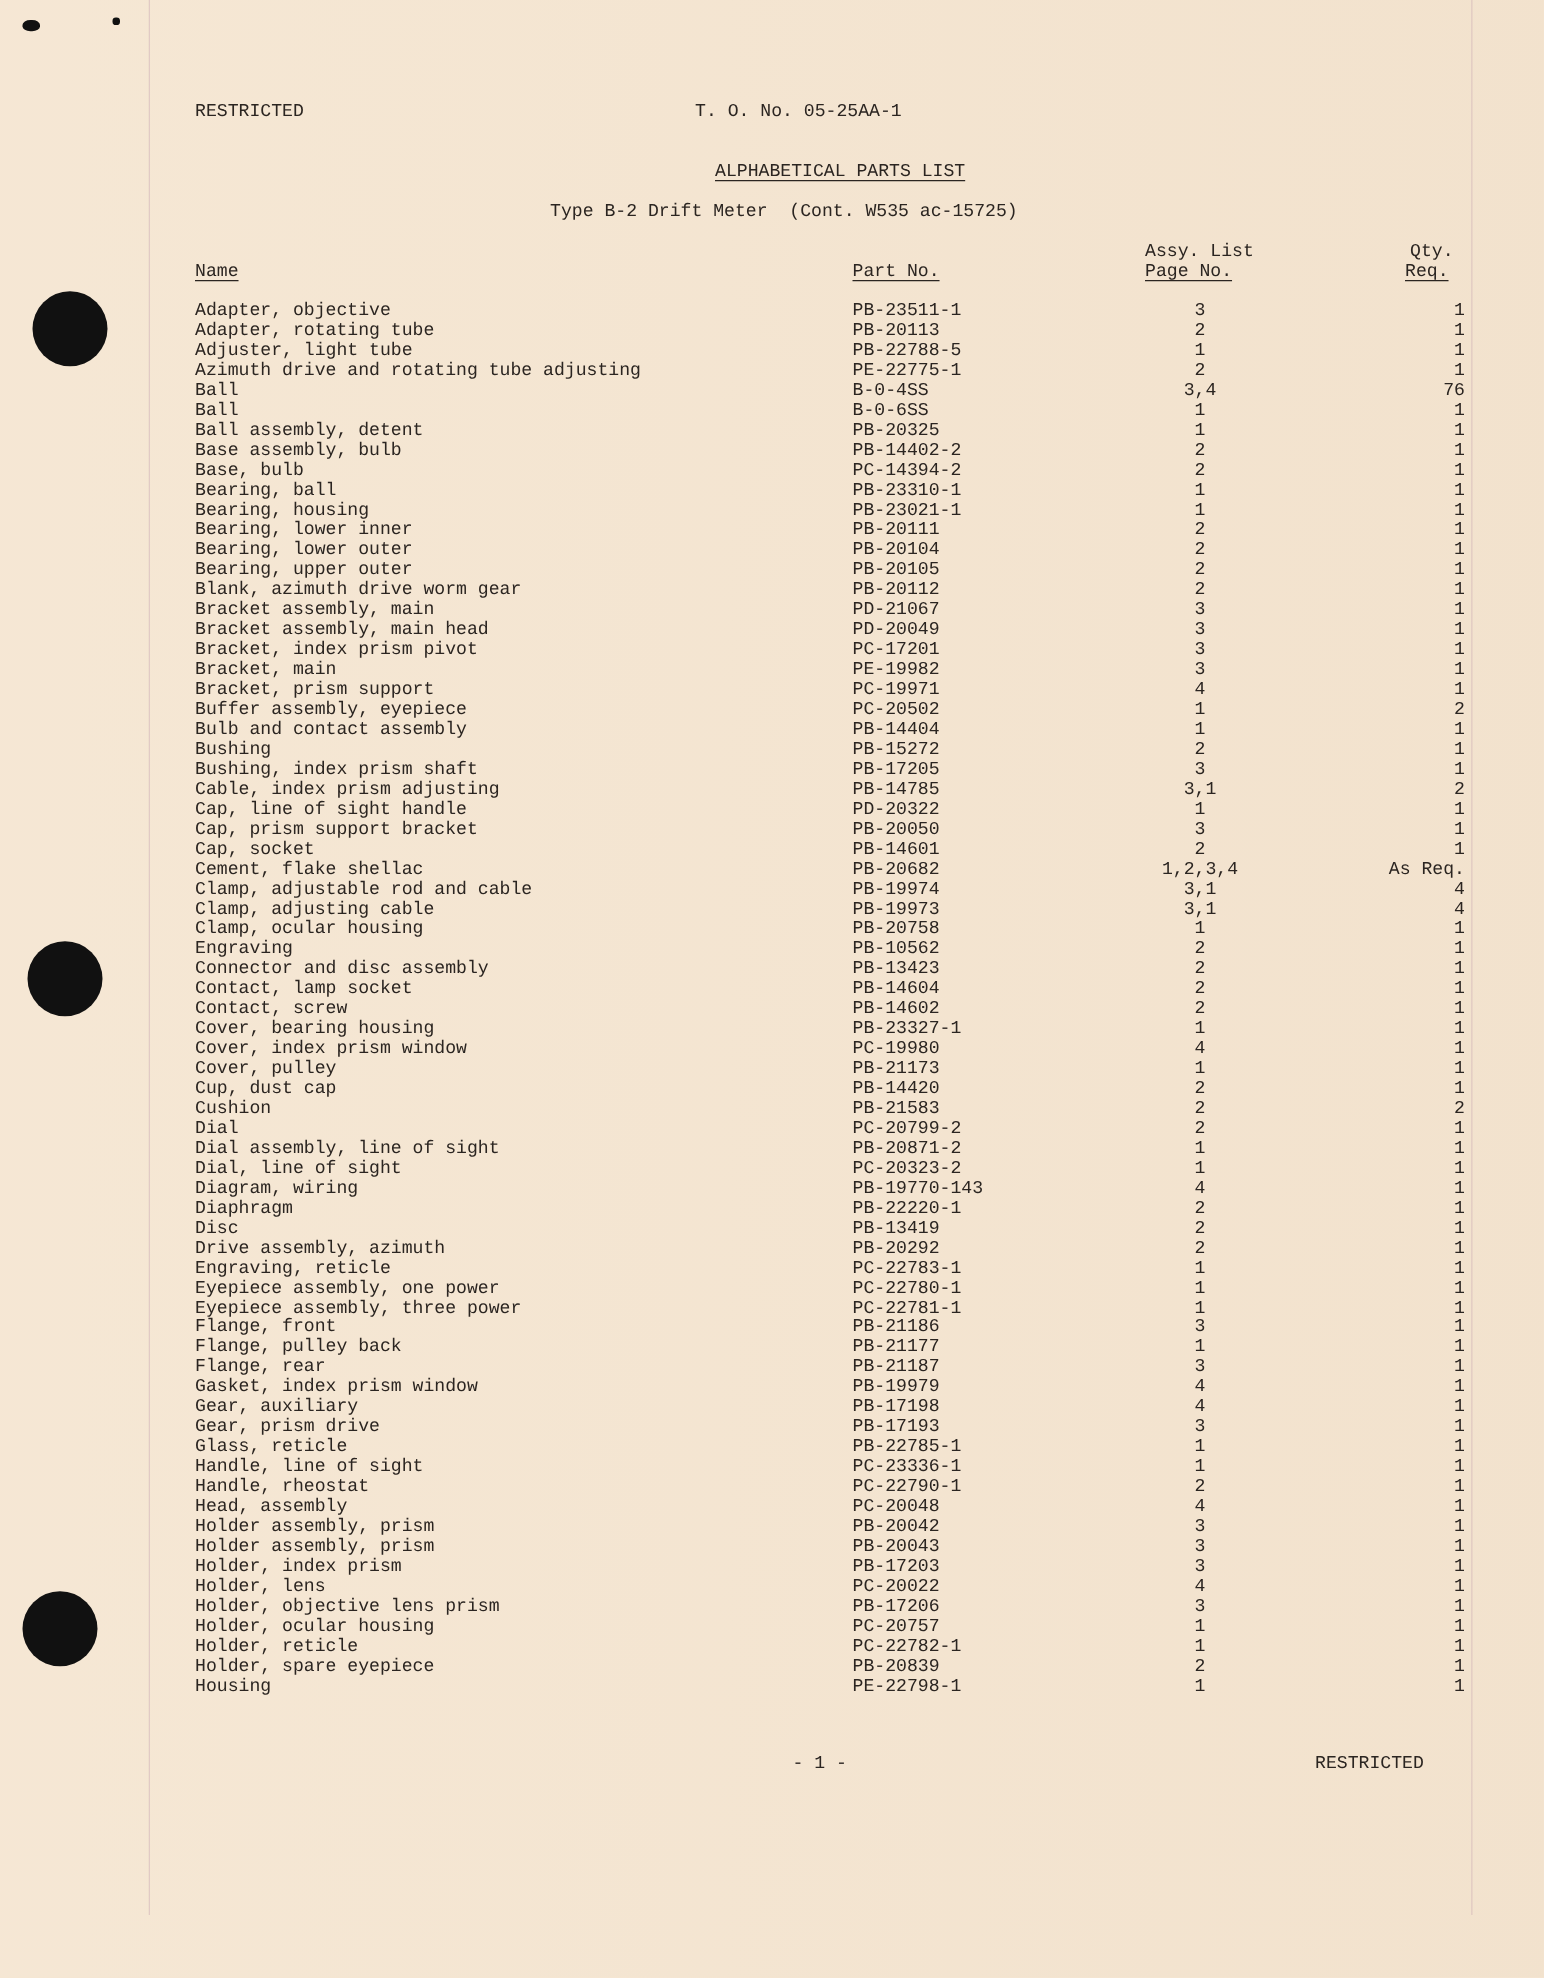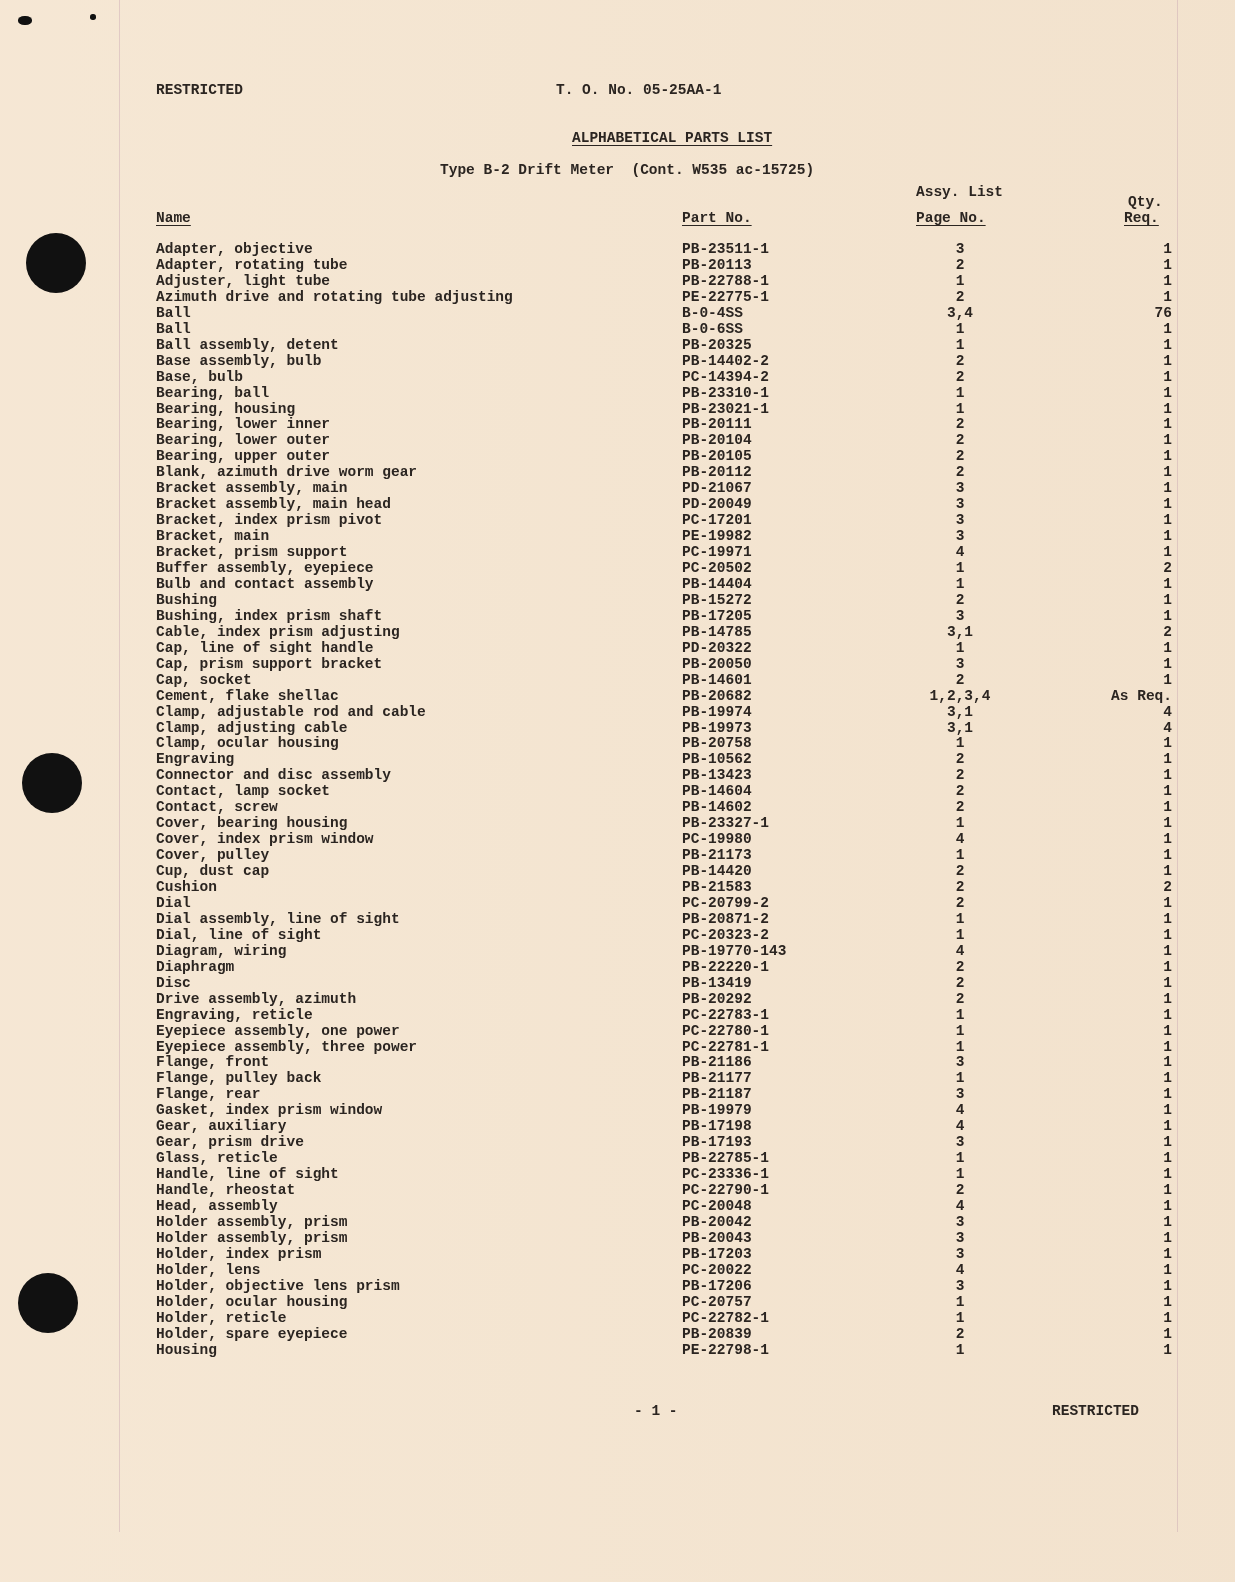--- a/index.html
+++ b/index.html
@@ -3,21 +3,21 @@
   <meta charset="utf-8">
   <style>
     html, body { margin: 0; padding: 0; }
     body {
       width: 1235px; height: 1582px; position: relative; overflow: hidden;
       background: #f5e6d2;
       background-image: linear-gradient(90deg, rgba(255,255,255,0.05), rgba(210,180,150,0.08));
       font-family: "Liberation Mono", "DejaVu Sans Mono", monospace;
       color: #2b2521;
     }
-    .page { position: absolute; left: 0; top: 0; width: 1235px; height: 1532px; font-weight: bold; }
+    .page { position: absolute; left: 0; top: 0; width: 1235px; height: 1532px; }
     .hole { position: absolute; width: 60px; height: 60px; border-radius: 50%; background: #111; }
     .speck { position: absolute; background: #111; border-radius: 45%; }
     .margin-line { position: absolute; top: 0; bottom: 0; width: 1px; background: rgba(190,150,170,0.35); }
     .text { position: absolute; font-size: 14.5px; line-height: 16px; white-space: pre; }
     .underline { text-decoration: underline; text-underline-offset: 3px; }
     #rows { position: absolute; left: 0; top: 0; }
     .row { position: absolute; left: 0; height: 16px; font-size: 14.5px; line-height: 16px; white-space: pre; }
     .row span { position: absolute; top: 0; }
     .c-name { left: 156px; }
     .c-part { left: 682px; }
@@ -39,29 +39,29 @@
   <div class="hole" style="left:18px;top:1273px"></div>
 
   <div class="text" style="left:156px;top:82px">RESTRICTED</div>
   <div class="text" style="left:556px;top:82px">T. O. No. 05-25AA-1</div>
 
   <div class="text underline" style="left:572px;top:130px">ALPHABETICAL PARTS LIST</div>
   <div class="text" style="left:440px;top:162px">Type B-2 Drift Meter  (Cont. W535 ac-15725)</div>
 
   <div class="text underline" style="left:156px;top:210px">Name</div>
   <div class="text underline" style="left:682px;top:210px">Part No.</div>
-  <div class="text" style="left:916px;top:184px">Assy. List</div>
+  <div class="text" style="left:916px;top:194px">Assy. List</div>
   <div class="text underline" style="left:916px;top:210px">Page No.</div>
   <div class="text" style="left:1128px;top:194px">Qty.</div>
   <div class="text underline" style="left:1124px;top:210px">Req.</div>
 
   <div id="rows">
       <div class="row" style="top: 241px;"><span class="c-name">Adapter, objective</span><span class="c-part">PB-23511-1</span><span class="c-page">3</span><span class="c-qty">1</span></div>
       <div class="row" style="top: 256.95px;"><span class="c-name">Adapter, rotating tube</span><span class="c-part">PB-20113</span><span class="c-page">2</span><span class="c-qty">1</span></div>
-      <div class="row" style="top: 272.9px;"><span class="c-name">Adjuster, light tube</span><span class="c-part">PB-22788-1</span><span class="c-page">1</span><span class="c-qty">1</span></div>
+      <div class="row" style="top: 272.9px;"><span class="c-name">Adjuster, light tube</span><span class="c-part">PB-22788-5</span><span class="c-page">1</span><span class="c-qty">1</span></div>
       <div class="row" style="top: 288.85px;"><span class="c-name">Azimuth drive and rotating tube adjusting</span><span class="c-part">PE-22775-1</span><span class="c-page">2</span><span class="c-qty">1</span></div>
       <div class="row" style="top: 304.8px;"><span class="c-name">Ball</span><span class="c-part">B-0-4SS</span><span class="c-page">3,4</span><span class="c-qty">76</span></div>
       <div class="row" style="top: 320.75px;"><span class="c-name">Ball</span><span class="c-part">B-0-6SS</span><span class="c-page">1</span><span class="c-qty">1</span></div>
       <div class="row" style="top: 336.7px;"><span class="c-name">Ball assembly, detent</span><span class="c-part">PB-20325</span><span class="c-page">1</span><span class="c-qty">1</span></div>
       <div class="row" style="top: 352.65px;"><span class="c-name">Base assembly, bulb</span><span class="c-part">PB-14402-2</span><span class="c-page">2</span><span class="c-qty">1</span></div>
       <div class="row" style="top: 368.6px;"><span class="c-name">Base, bulb</span><span class="c-part">PC-14394-2</span><span class="c-page">2</span><span class="c-qty">1</span></div>
       <div class="row" style="top: 384.55px;"><span class="c-name">Bearing, ball</span><span class="c-part">PB-23310-1</span><span class="c-page">1</span><span class="c-qty">1</span></div>
       <div class="row" style="top: 400.5px;"><span class="c-name">Bearing, housing</span><span class="c-part">PB-23021-1</span><span class="c-page">1</span><span class="c-qty">1</span></div>
       <div class="row" style="top: 416.45px;"><span class="c-name">Bearing, lower inner</span><span class="c-part">PB-20111</span><span class="c-page">2</span><span class="c-qty">1</span></div>
       <div class="row" style="top: 432.4px;"><span class="c-name">Bearing, lower outer</span><span class="c-part">PB-20104</span><span class="c-page">2</span><span class="c-qty">1</span></div>

